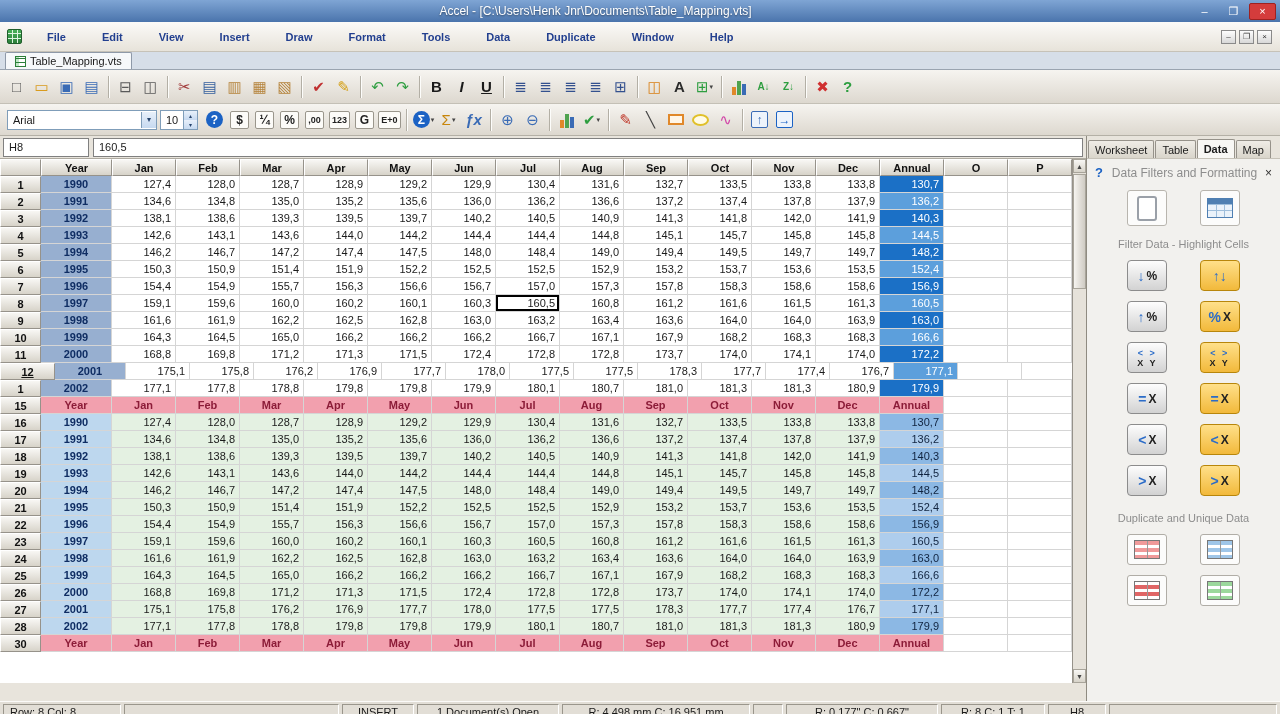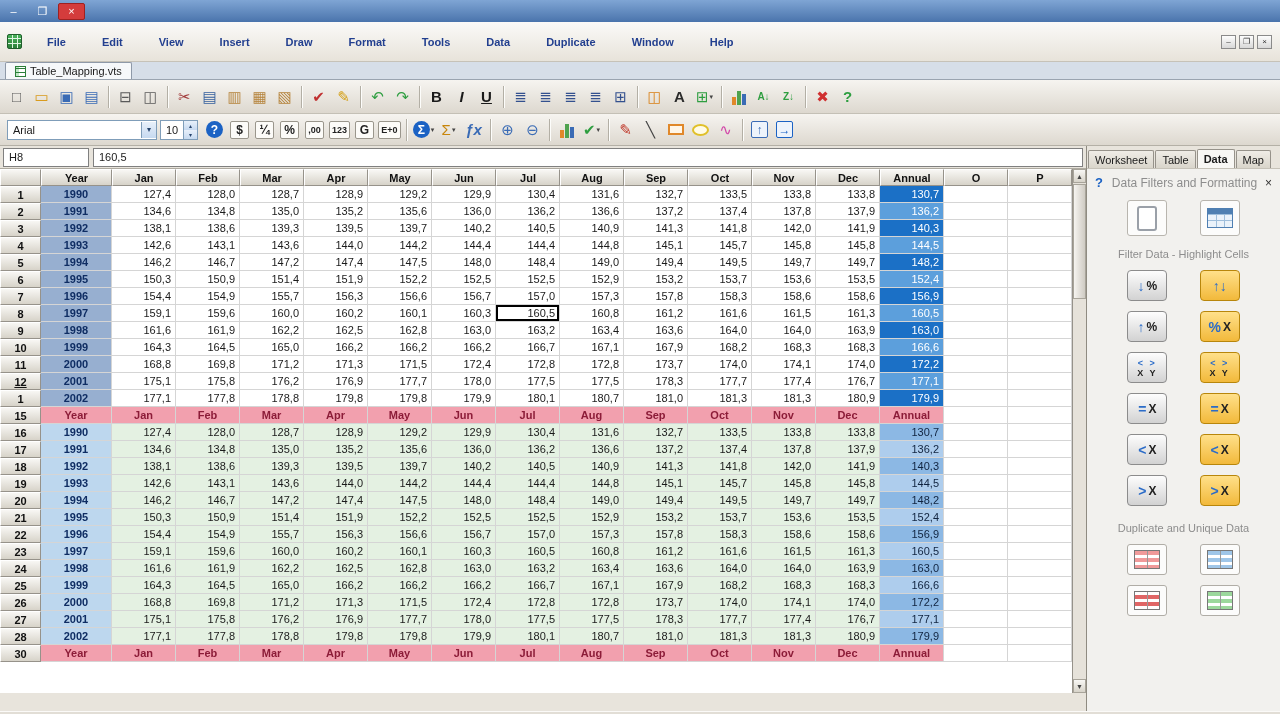--- a/index.html
+++ b/index.html
@@ -10,21 +10,21 @@
   .window{width:1280px;height:714px;display:flex;flex-direction:column;background:#E8E4DC;}
 
   
   .titlebar{height:22px;background:linear-gradient(var(--titlebar-top,#7FA5D4),var(--titlebar-bottom,#4A74AC));display:flex;align-items:center;color:#fff;flex:0 0 auto;}
   .title{flex:1;text-align:center;font-size:12px;text-shadow:0 1px 2px rgba(0,0,0,.45);white-space:nowrap;overflow:hidden;}
   .win-btns{display:flex;gap:2px;padding-right:4px;}
   .win-btn{width:27px;height:17px;display:flex;align-items:center;justify-content:center;font-size:11px;border-radius:2px;cursor:default;}
   .win-btn.close{background:#D43C3C;border:1px solid #9E2121;}
 
   
-  .menubar{height:40px;background:linear-gradient(#FBFAF8,#E7E3DA);border-bottom:1px solid #C6C2B8;display:flex;align-items:center;flex:0 0 auto;}
+  .menubar{height:30px;background:linear-gradient(#FBFAF8,#E7E3DA);border-bottom:1px solid #C6C2B8;display:flex;align-items:center;flex:0 0 auto;}
   .app-icon{width:15px;height:15px;margin:0 7px;border:1px solid #1F5F2B;border-radius:2px;background:linear-gradient(#49B25A,#2C7F3A);background-image:linear-gradient(0deg,transparent 4px,#DFF5E2 4px,#DFF5E2 5px,transparent 5px,transparent 9px,#DFF5E2 9px,#DFF5E2 10px,transparent 10px),linear-gradient(90deg,transparent 4px,#DFF5E2 4px,#DFF5E2 5px,transparent 5px,transparent 9px,#DFF5E2 9px,#DFF5E2 10px,transparent 10px),linear-gradient(#49B25A,#2C7F3A);}
   .menu-items{display:flex;flex:1;}
   .menu-item{padding:3px 18px;color:var(--menu-text,#223F8F);font-weight:bold;cursor:default;}
   .mdi-btns{display:flex;gap:3px;padding-right:8px;}
   .mdi-btn{width:15px;height:14px;border:1px solid #8A8A8A;background:linear-gradient(#FDFDFD,#D8D8D8);font-size:8px;display:flex;align-items:center;justify-content:center;color:#333;}
 
   
   .doctabs{height:18px;background:#D6DEE8;border-bottom:1px solid #9AA4B0;display:flex;align-items:flex-end;padding-left:5px;flex:0 0 auto;}
   .doctab{height:17px;background:#F6F8FA;border:1px solid #8E99A8;border-bottom:none;border-radius:2px 2px 0 0;display:flex;align-items:center;gap:4px;padding:0 9px;}
   .doc-icon{width:11px;height:11px;border:1px solid #2C7F3A;background:linear-gradient(0deg,transparent 3px,#2C7F3A 3px,#2C7F3A 4px,transparent 4px,transparent 7px,#2C7F3A 7px,#2C7F3A 8px,transparent 8px),linear-gradient(90deg,#BFE8C6 3px,#fff 3px);}
@@ -128,20 +128,21 @@
   .seg{height:16px;border:1px solid;border-color:#9A968C #FFFFFF #FFFFFF #9A968C;display:flex;align-items:center;padding:0 6px;white-space:nowrap;overflow:hidden;flex:0 0 auto;}
   .seg.center{justify-content:center;}
   .seg.fill{flex:1;}
 </style>
 </head>
 <body>
 
 <div class="window">
 
   <div class="titlebar">
+    <div class="title">Accel - [C:\Users\Henk Jnr\Documents\Table_Mapping.vts]</div>
     <div class="win-btns">
       <span class="win-btn">–</span>
       <span class="win-btn">❐</span>
       <span class="win-btn close">×</span>
     </div>
   </div>
 
   <div class="menubar">
     <span class="app-icon"></span>
     <div class="menu-items">
@@ -606,21 +607,21 @@
                 <div class="cell" style="width: 64px;">172,8</div>
                 <div class="cell" style="width: 64px;">173,7</div>
                 <div class="cell" style="width: 64px;">174,0</div>
                 <div class="cell" style="width: 64px;">174,1</div>
                 <div class="cell" style="width: 64px;">174,0</div>
                 <div class="cell ann a1d" style="width: 64px;">172,2</div>
                 <div class="cell" style="width: 64px;"></div>
                 <div class="cell" style="width: 64px;"></div>
               </div>
               <div class="grid-row">
-                <div class="ch" style="width: 41px; text-decoration: underline;">12</div>
+                <div class="ch" style="width: 55px; text-decoration: underline;">12</div>
                 <div class="cell y1" style="width: 71px;">2001</div>
                 <div class="cell" style="width: 64px;">175,1</div>
                 <div class="cell" style="width: 64px;">175,8</div>
                 <div class="cell" style="width: 64px;">176,2</div>
                 <div class="cell" style="width: 64px;">176,9</div>
                 <div class="cell" style="width: 64px;">177,7</div>
                 <div class="cell" style="width: 64px;">178,0</div>
                 <div class="cell" style="width: 64px;">177,5</div>
                 <div class="cell" style="width: 64px;">177,5</div>
                 <div class="cell" style="width: 64px;">178,3</div>

